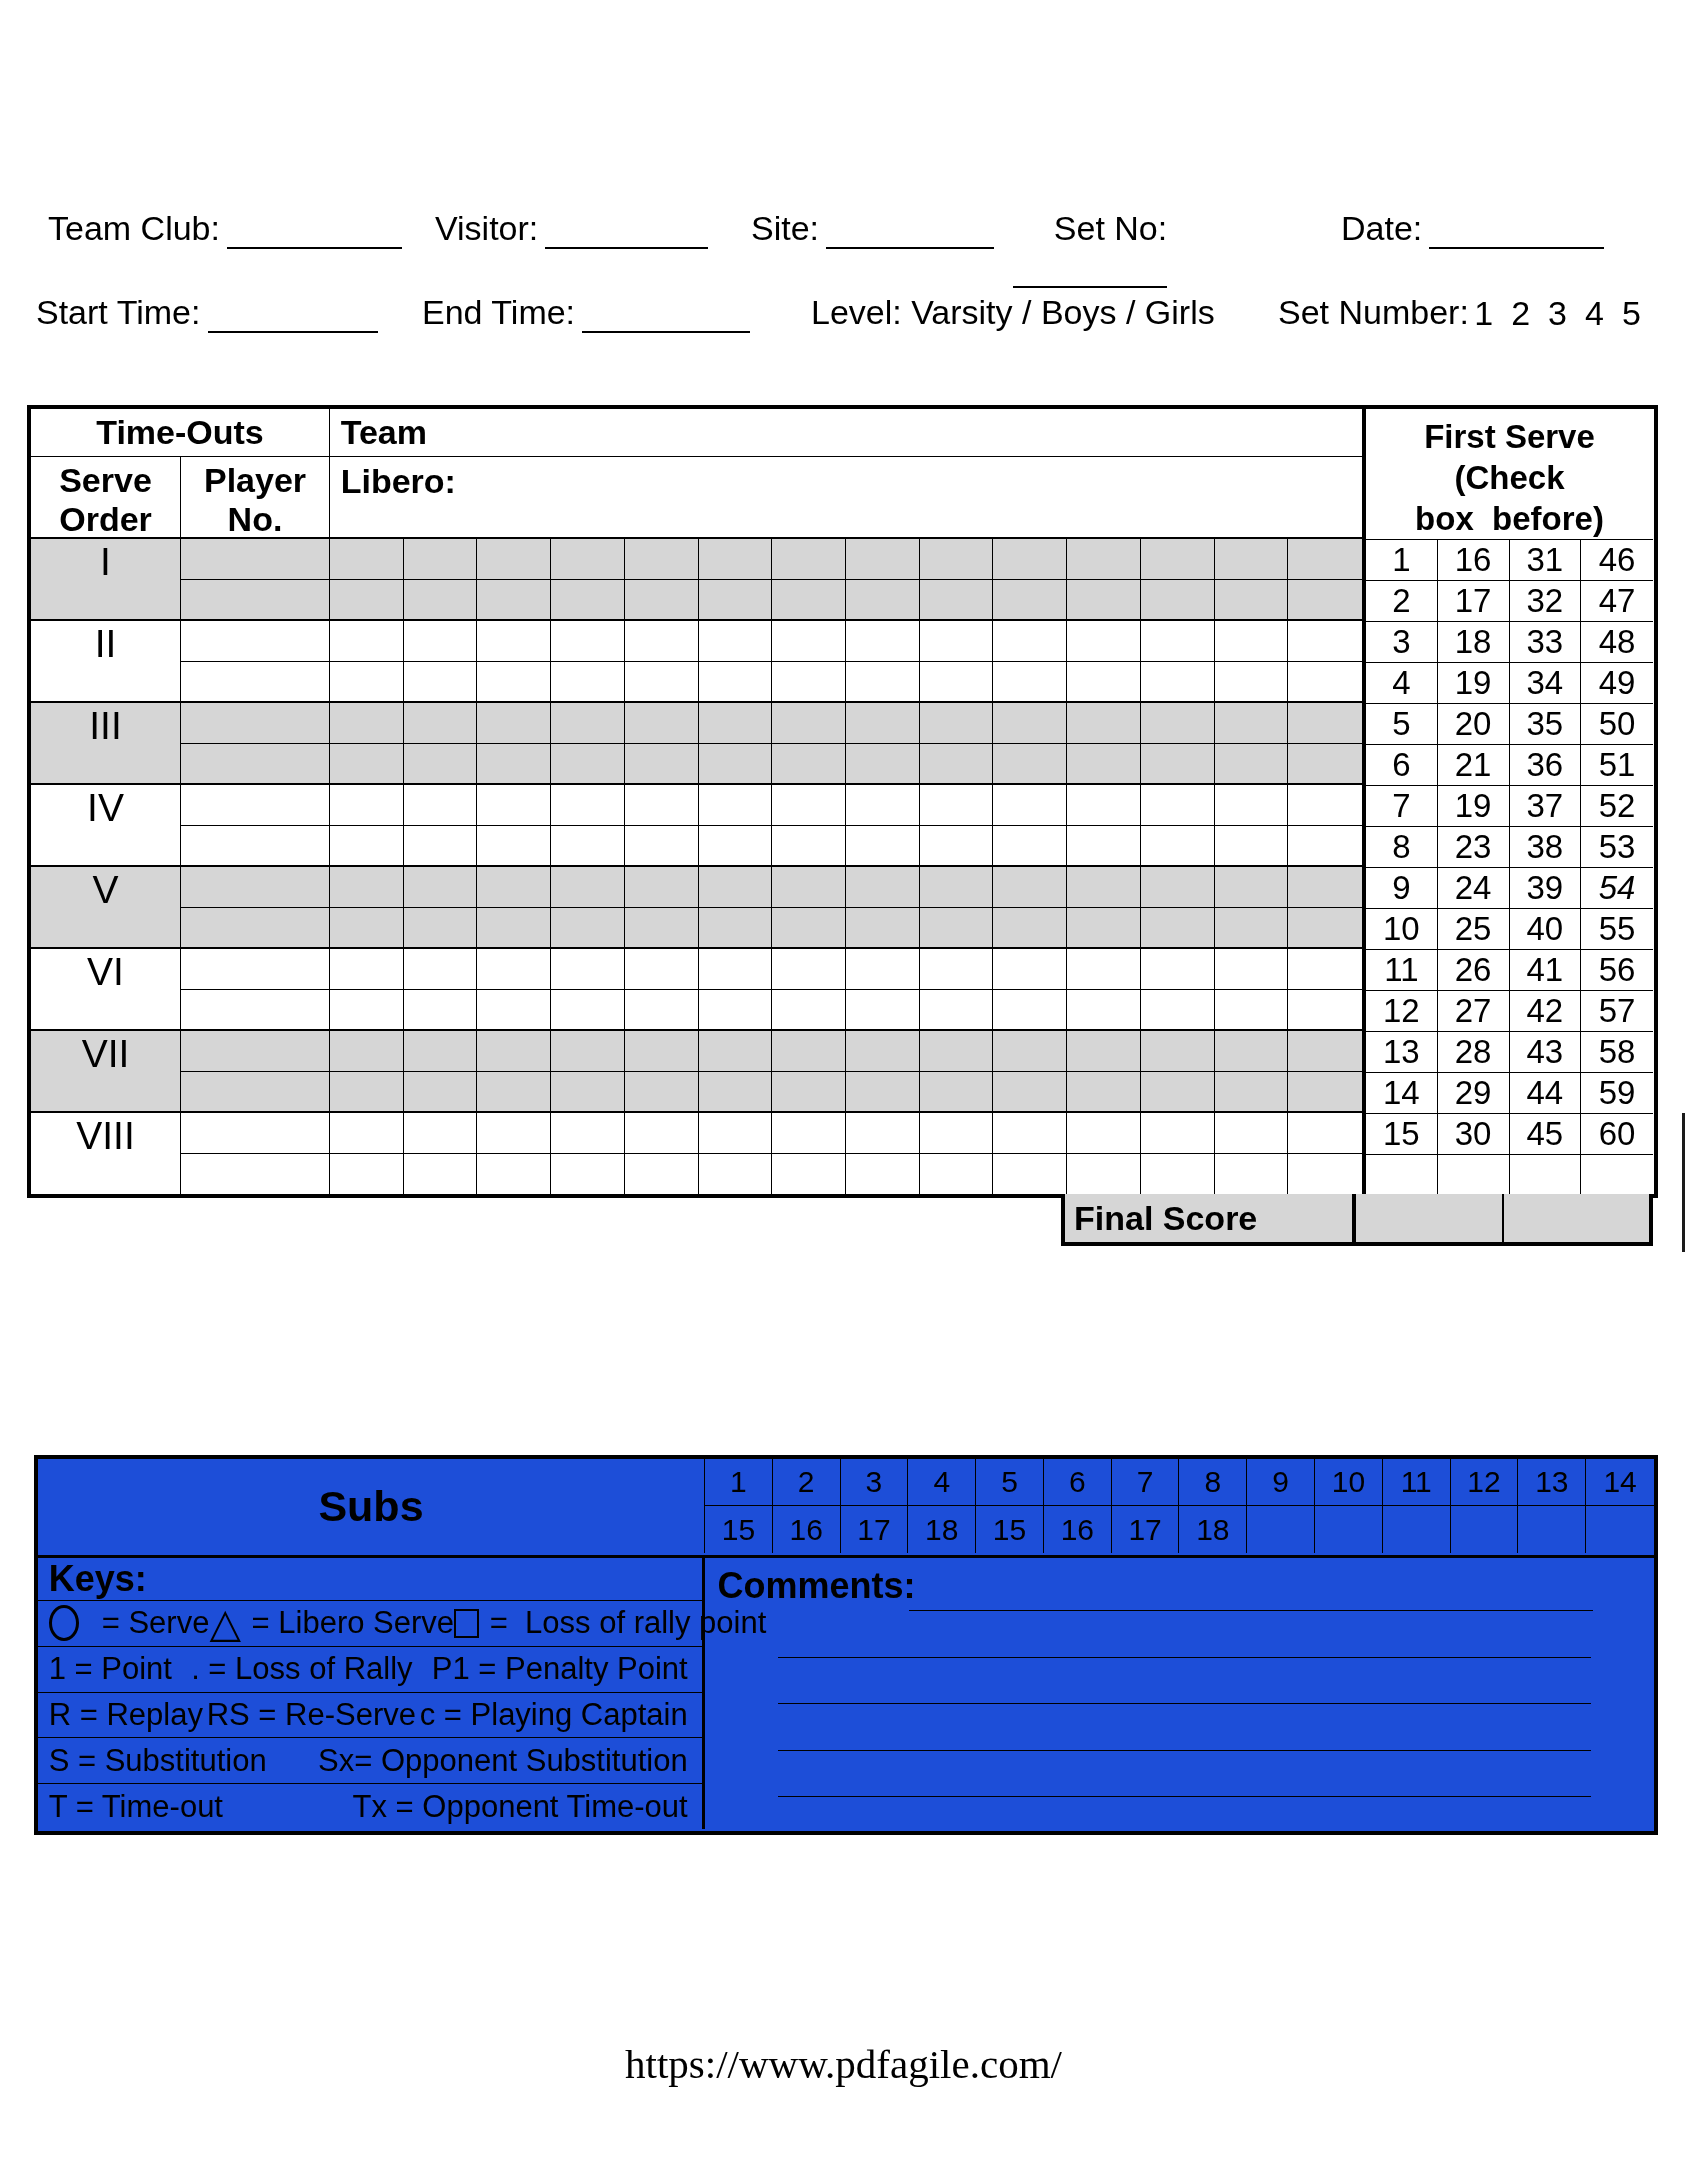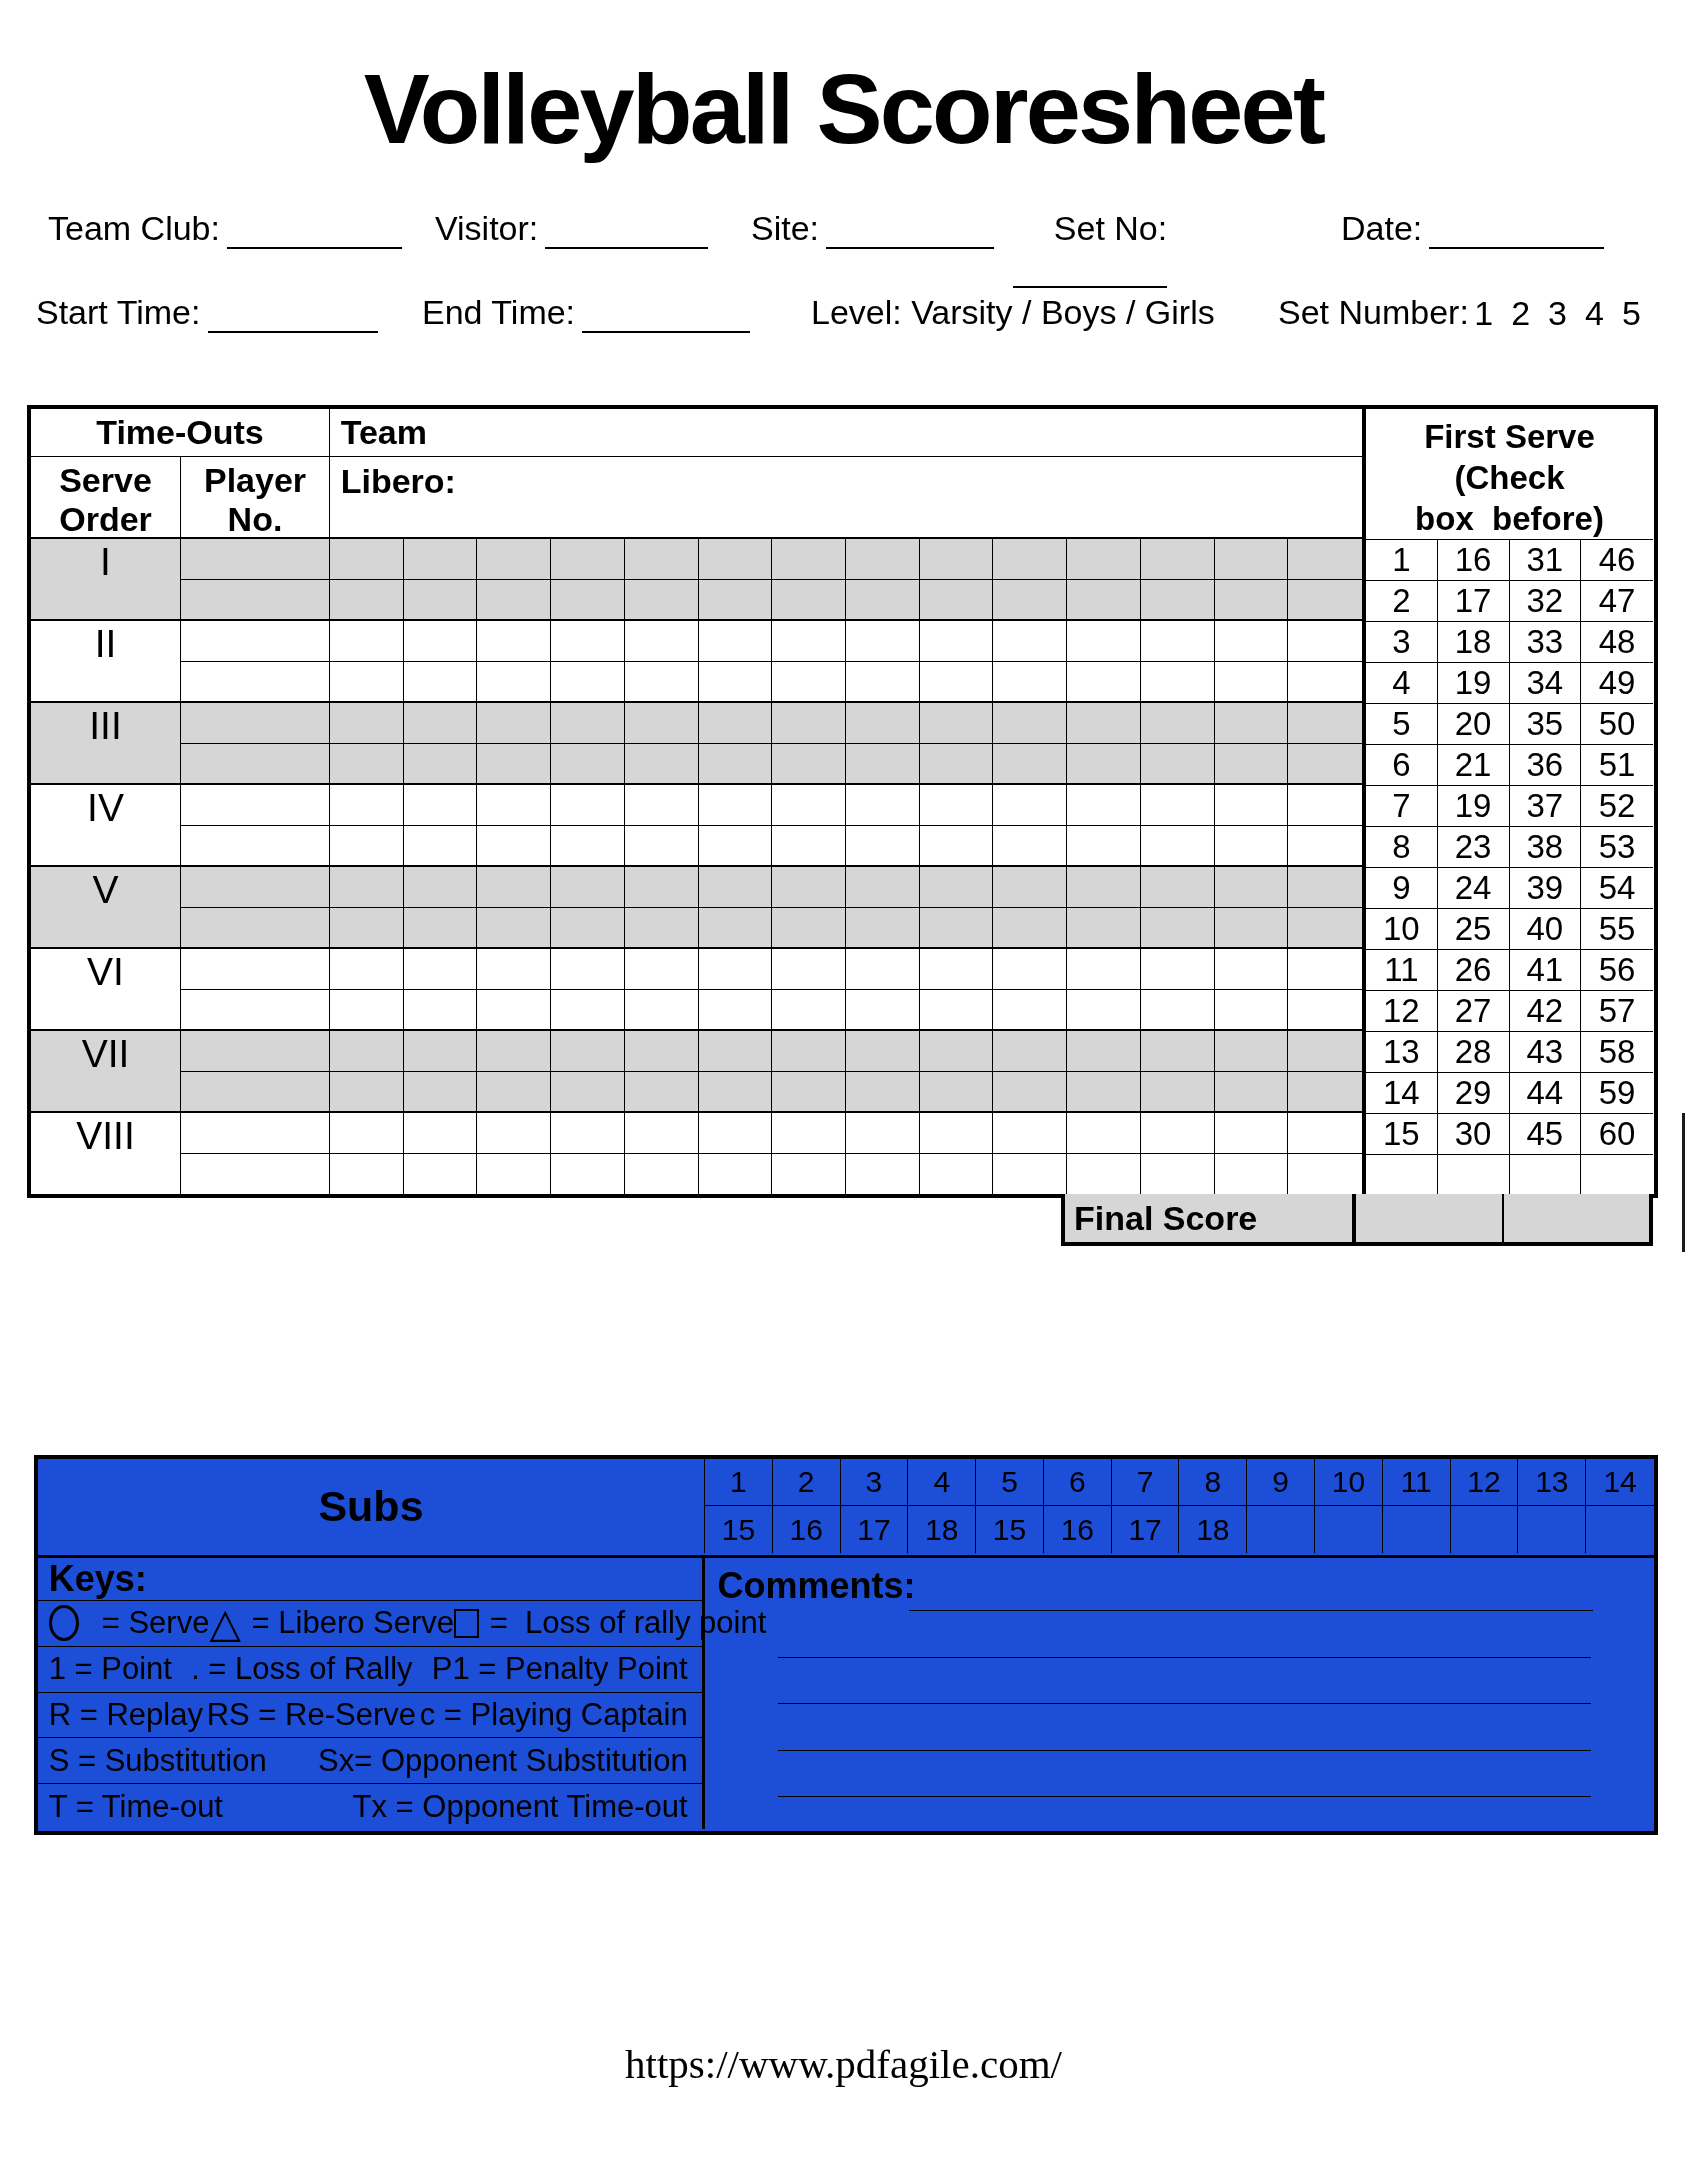--- a/index.html
+++ b/index.html
@@ -126,21 +126,20 @@
 
   
   .footer { position:absolute; left:0; top:2040px; width:100%; text-align:center;
             font-family:"Liberation Serif", serif; font-size:41px; }
 </style>
 </head>
 <body>
 
 <div class="page">
 
-  <h1 class="title">Volleyball Scoresheet</h1>
 
   <div class="field fr1 f-home">
     <span class="lbl">Team Club:</span>
     <span class="uline"></span>
   </div>
   <div class="field fr1 f-visitor">
     <span class="lbl">Visitor:</span>
     <span class="uline"></span>
   </div>
   <div class="field fr1 f-site">
@@ -470,21 +469,21 @@
         <div class="fs-cell" style="grid-area: 8 / 2;">19</div>
         <div class="fs-cell" style="grid-area: 8 / 3;">37</div>
         <div class="fs-cell no-r" style="grid-area: 8 / 4;">52</div>
         <div class="fs-cell" style="grid-area: 9 / 1;">8</div>
         <div class="fs-cell" style="grid-area: 9 / 2;">23</div>
         <div class="fs-cell" style="grid-area: 9 / 3;">38</div>
         <div class="fs-cell no-r" style="grid-area: 9 / 4;">53</div>
         <div class="fs-cell" style="grid-area: 10 / 1;">9</div>
         <div class="fs-cell" style="grid-area: 10 / 2;">24</div>
         <div class="fs-cell" style="grid-area: 10 / 3; text-align: center;">39</div>
-        <div class="fs-cell no-r" style="grid-area: 10 / 4;">54</div>
+        <div class="fs-cell no-r" style="grid-area: 10 / 4; font-style: italic;">54</div>
         <div class="fs-cell" style="grid-area: 11 / 1;">10</div>
         <div class="fs-cell" style="grid-area: 11 / 2;">25</div>
         <div class="fs-cell" style="grid-area: 11 / 3;">40</div>
         <div class="fs-cell no-r" style="grid-area: 11 / 4;">55</div>
         <div class="fs-cell" style="grid-area: 12 / 1;">11</div>
         <div class="fs-cell" style="grid-area: 12 / 2;">26</div>
         <div class="fs-cell" style="grid-area: 12 / 3;">41</div>
         <div class="fs-cell no-r" style="grid-area: 12 / 4;">56</div>
         <div class="fs-cell" style="grid-area: 13 / 1;">12</div>
         <div class="fs-cell" style="grid-area: 13 / 2;">27</div>

